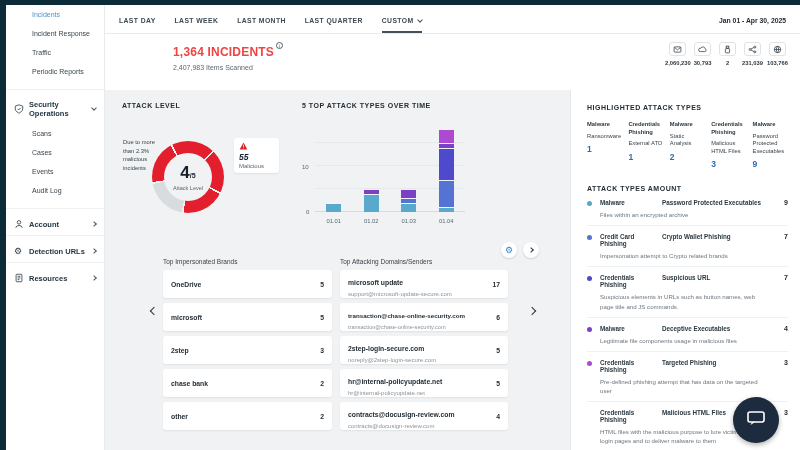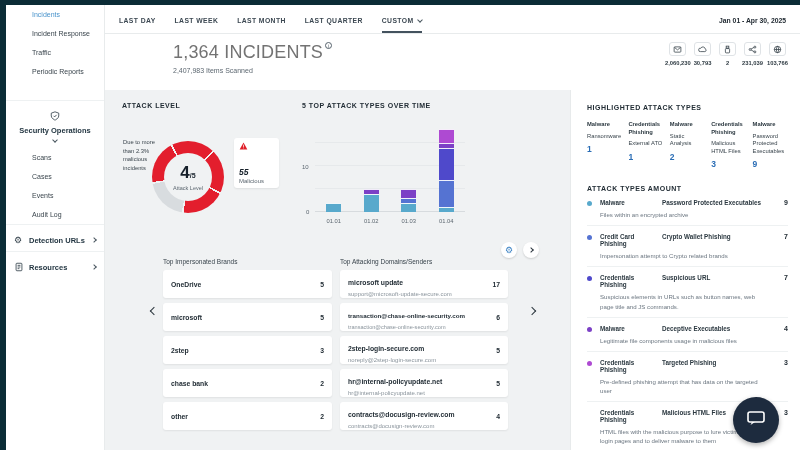--- a/index.html
+++ b/index.html
@@ -33,21 +33,21 @@
   .tab { font-size:6.8px; font-weight:bold; letter-spacing:.4px; color:#3c4852; padding:0 0 9px 0; margin-right:19px; cursor:pointer; }
   .tab.active { border-bottom:2px solid #44525e; padding-bottom:7px; display:flex; align-items:center; gap:4px; }
   #date-range { margin-left:auto; font-size:6.8px; font-weight:bold; color:#222b33; padding-bottom:9px; }
 
   
   #statsrow { left:105px; top:34px; width:695px; height:56px; background:#fff; }
   #protect-badge { left:8px; top:7px; width:49px; height:31px; background:#2ebd4e; border-radius:2px; color:#fff; text-align:center; padding-top:6px; cursor:default; }
   #protect-badge .v { font-size:8.5px; font-weight:bold; }
   #protect-badge .l { font-size:6px; margin-top:2px; }
   #inc-line { left:68px; top:8px; }
-  #inc-title { font-size:18px; font-weight:normal; color:#737373; letter-spacing:.2px; }
+  #inc-title { font-size:12px; font-weight:bold; color:#ef4444; letter-spacing:.2px; }
   .info-dot { display:inline-block; width:7px; height:7px; border:1px solid #55616b; border-radius:50%; font-size:5px; color:#55616b; text-align:center; line-height:6px; vertical-align:top; margin-left:2px; cursor:pointer; }
   #inc-sub { font-size:7px; color:#5c6770; margin-top:4px; }
   #channels { right:10px; top:8px; display:flex; }
   .chan { width:25px; text-align:center; }
   .chan-box { width:17px; height:14px; margin:0 auto; border:1px solid #dfe3e6; border-radius:3px; display:flex; align-items:center; justify-content:center; color:#2e3a42; }
   .chan-box svg { width:9px; height:9px; }
   .chan-val { font-size:5.8px; font-weight:bold; color:#2e3a42; margin-top:4px; white-space:nowrap; }
 
   
   #dash { left:105px; top:90px; width:465px; height:360px; background:#f0f2f3; }
@@ -56,21 +56,21 @@
   
   #al-title { left:17px; top:12px; }
   #al-note { left:18px; top:48px; width:44px; font-size:5.8px; color:#3a454d; line-height:1.5; }
   #gauge { left:47px; top:51px; width:72px; height:72px; border-radius:50%;
     background:conic-gradient(from 190deg,#d8dcdf 0 69deg,#f0f2f3 69deg 72deg,#e31e2d 72deg 141deg,#f0f2f3 141deg 144deg,#e31e2d 144deg 213deg,#f0f2f3 213deg 216deg,#e31e2d 216deg 285deg,#f0f2f3 285deg 288deg,#e31e2d 288deg 357deg,#f0f2f3 357deg 360deg); }
   #gauge-inner { left:12px; top:12px; width:48px; height:48px; border-radius:50%; background:#f0f2f3; text-align:center; padding-top:11px; }
   #gauge-inner .big { font-size:17px; font-weight:bold; color:#16202a; line-height:14px; }
   #gauge-inner .den { font-size:7px; font-weight:bold; color:#16202a; }
   #gauge-inner .cap { font-size:5.5px; color:#5c6770; margin-top:3px; }
   .al-card { left:129px; width:45px; background:#fff; border-radius:3px; box-shadow:0 1px 2px rgba(0,0,0,.08); padding:4px 5px; }
-  .al-card .v { font-size:8.5px; font-weight:bold; color:#16202a; margin-top:17px;font-style:italic; }
+  .al-card .v { font-size:8.5px; font-weight:bold; color:#16202a; margin-top:2px;font-style:italic; }
   .al-card .l { font-size:6px; color:#5c6770; margin-top:1px; }
   .tri-icon svg { width:9px; height:8px; display:block; }
   .coin-icon { width:8px; height:8px; border-radius:50%; background:#f0cf3e; border:1px solid #d9b322; }
 
   
   #chart-area { left:175px; top:0; width:385px; height:165px; }
   #chart-title { left:22px; top:12px; }
   #chart-plot { left:35px; top:30px; width:150px; height:92px; }
   .grid { left:0; width:150px; height:1px; background:#e6e9eb; }
   .grid.axis { background:#d7dbde; }
@@ -127,35 +127,45 @@
 <div id="stage">
   <div class="abs" id="edge-top"></div>
   <div class="abs" id="edge-left"></div>
 
   <nav class="abs" id="sidebar">
     <div class="sb-item active">Incidents</div>
     <div class="sb-item">Incident Response</div>
     <div class="sb-item">Traffic</div>
     <div class="sb-item">Periodic Reports</div>
 
-    <div class="sb-head sb-sep" style="margin-top:19px;flex-direction:column;">
+    <div class="sb-head sb-sep" style="margin-top:8px;">
       <span class="sbicon dark">
         <svg viewBox="0 0 12 12" fill="none" stroke="currentColor" stroke-width="1">
             <path d="M6 1 L10.5 2.6 V6 C10.5 8.8 6 11 6 11 C6 11 1.5 8.8 1.5 6 V2.6 Z"></path>
             <path d="M4.3 5.8 L5.6 7.1 L7.9 4.6"></path>
           </svg>
       </span>
       <span class="lbl">Security Operations</span>
       <span class="cv cv-down"></span>
     </div>
     <div class="sb-item">Scans</div>
     <div class="sb-item">Cases</div>
     <div class="sb-item">Events</div>
     <div class="sb-item">Audit Log</div>
 
+    <div class="sb-head sb-sep" style="margin-top:8px;">
+      <span class="sbicon dark">
+        <svg viewBox="0 0 12 12" fill="none" stroke="currentColor" stroke-width="1">
+            <circle cx="6" cy="4" r="2.1"></circle>
+            <path d="M2 10.6 a4.2 4.2 0 0 1 8 0"></path>
+          </svg>
+      </span>
+      <span class="lbl">Account</span>
+      <span class="cv cv-right"></span>
+    </div>
     <div class="sb-head sb-sep">
       <span class="sbicon dark gearchar">⚙</span>
       <span class="lbl">Detection URLs</span>
       <span class="cv cv-right"></span>
     </div>
     <div class="sb-head sb-sep">
       <span class="sbicon dark">
         <svg viewBox="0 0 12 12" fill="none" stroke="currentColor" stroke-width="1">
             <rect x="2.5" y="1.5" width="7" height="9" rx="1"></rect>
             <path d="M4.3 4 H7.7 M4.3 6 H7.7 M4.3 8 H6.5"></path>

